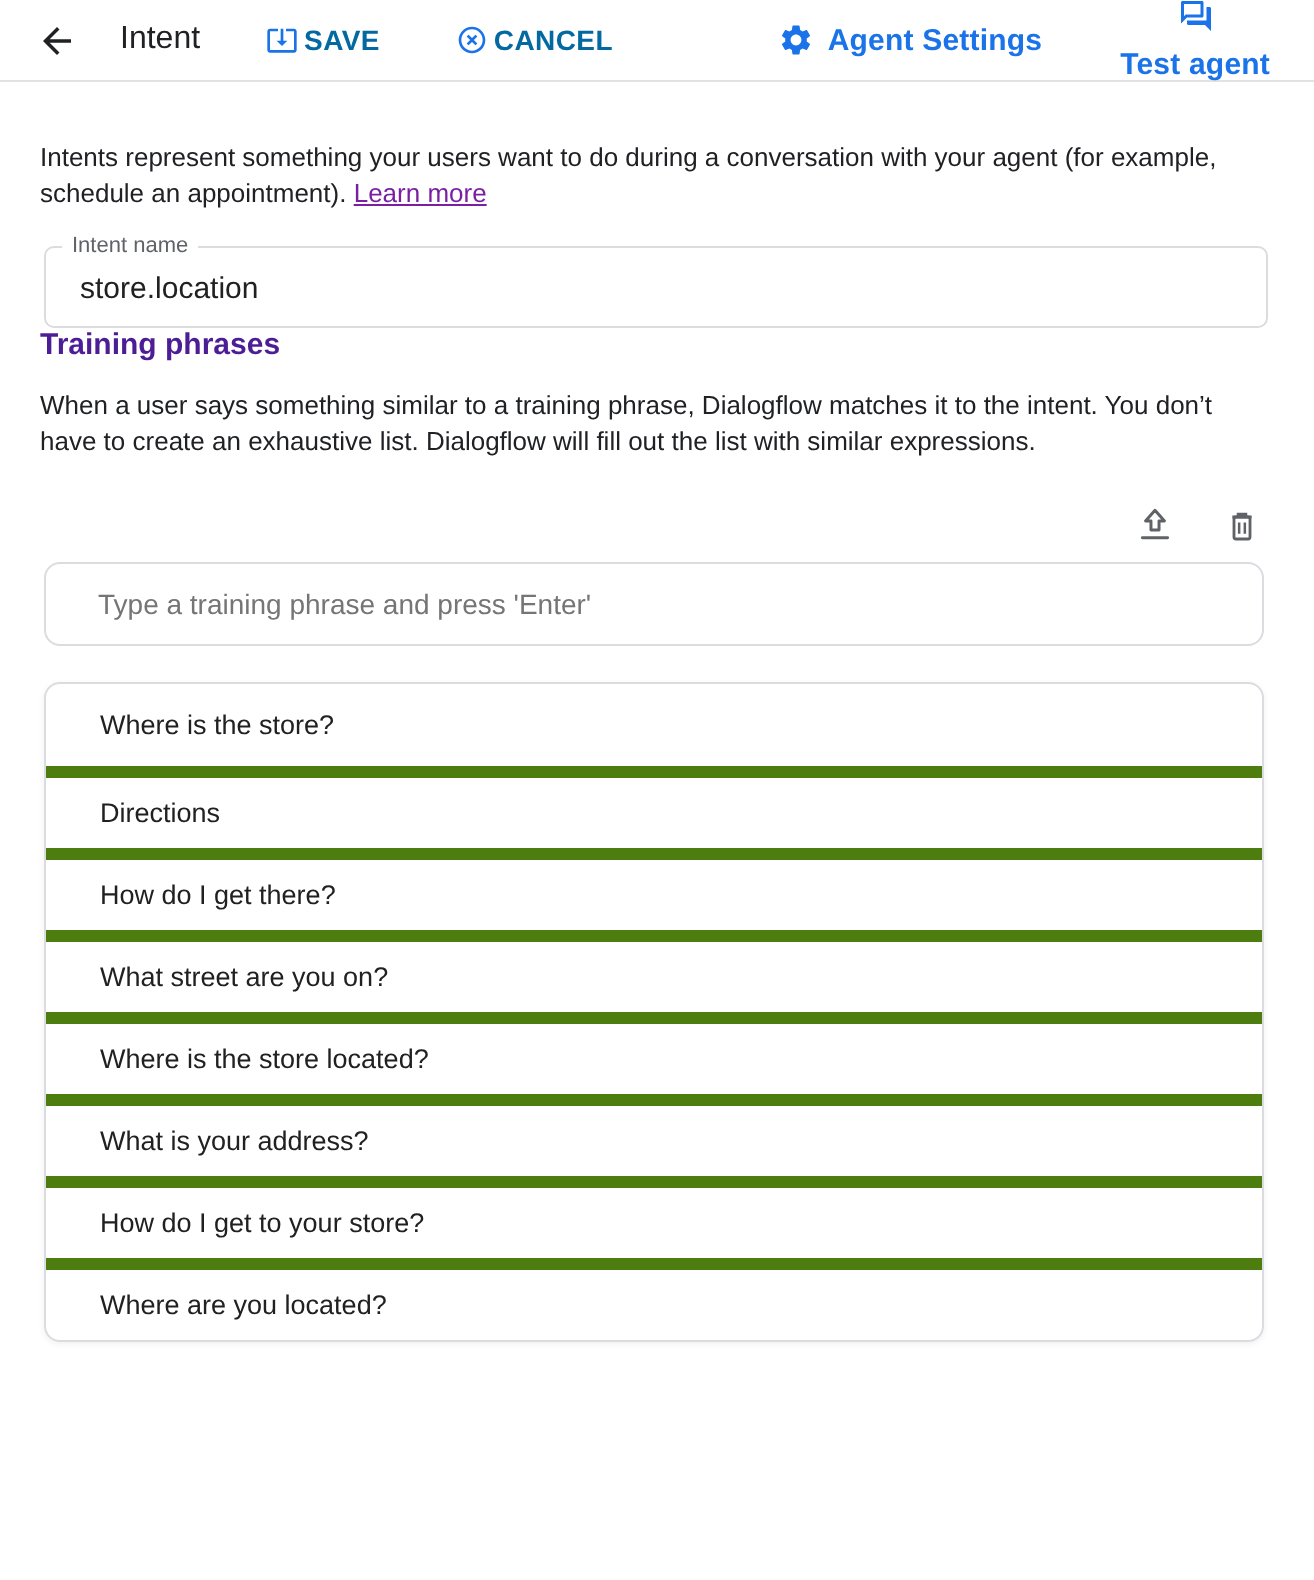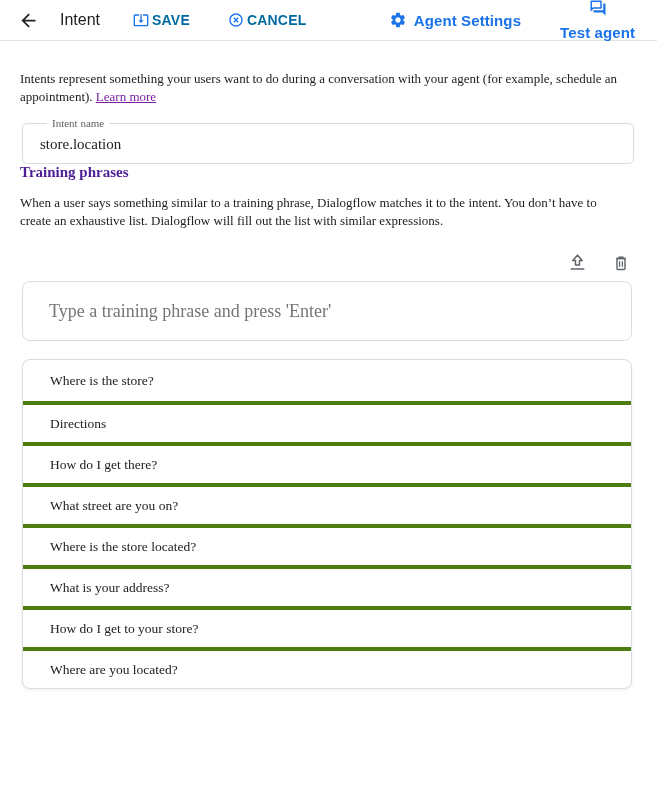--- a/index.html
+++ b/index.html
@@ -30,36 +30,36 @@
   .hdr-btn.cancel { margin-left: 38px; }
   .hdr-spacer { flex: 1; }
   .hdr-action {
     display: flex; align-items: center; gap: 7px;
     color: #1a73e8; font-size: 15px; font-weight: 700; letter-spacing: .1px;
   }
   .hdr-action + .hdr-action { margin-left: 39px; flex-direction: column; }
   .icon { display: inline-flex; flex: none; }
 
   
-  main { padding: 0 23px 0 20px; font-family: Liberation Serif, serif; }
+  main { padding: 0 23px 0 20px; }
   .intro {
     margin-top: 29px;
     font-size: 13px; line-height: 18px; color: #202124;
     max-width: 610px;
   }
   .intro a { color: #7b1fa2; text-decoration: underline; cursor: pointer; }
 
   .textfield {
     position: relative;
     margin: 17px 0 0 2px;
     width: 612px; height: 41px;
     border: 1px solid #dadce0; border-radius: 5px;
   }
   .textfield label {
-    position: absolute; top: -7px; left: 24px;
+    position: absolute; top: -7px; left: 8px;
     background: #fff; padding: 0 5px;
     font-size: 11px; color: #5f6368;
   }
   .textfield input {
     width: 100%; height: 100%;
     border: none; outline: none; background: transparent;
     padding: 2px 16px 0 17px;
     font-size: 15px; color: #212121;
     font-family: inherit;
   }
@@ -75,45 +75,45 @@
 
   .phrase-toolbar {
     display: flex; justify-content: flex-end; align-items: center;
     gap: 23px;
     margin: 22px 3px 0 0;
   }
   .tool-btn { display: flex; align-items: center; }
 
   .phrase-input {
     margin: 8px 0 0 2px;
-    width: 610px; height: 60px;
+    width: 610px; height: 42px;
     border: 1px solid #dadce0; border-radius: 8px;
     padding: 0 14px 0 26px;
-    font-size: 18px; color: #212121;
+    font-size: 14px; color: #212121;
     font-family: inherit; outline: none;
   }
   .phrase-input::placeholder { color: #757575; opacity: 1; }
 
   .phrase-list {
     margin: 18px 0 0 2px;
     width: 610px;
     border: 1px solid #dadce0; border-radius: 8px;
     list-style: none;
     box-shadow: 0 1px 3px rgba(60,64,67,.08);
     overflow: hidden;
     background: #fff;
   }
   .phrase-list li {
     display: flex; align-items: center;
     height: 41px;
     padding-left: 27px;
     font-size: 13.5px; color: #212121;
     cursor: pointer;
   }
-  .phrase-list li + li { border-top: 4px solid #4d7c0f; }
+  .phrase-list li + li { border-top: 6px solid #4d7c0f; }
 </style>
 </head>
 <body>
 
 <header class="topbar">
   <button class="back-btn">
     <span class="icon">
       <svg width="21" height="21" viewBox="0 0 24 24">
           <path fill="#202124" d="M20 11H7.83l5.59-5.59L12 4l-8 8 8 8 1.41-1.41L7.83 13H20v-2z"></path>
         </svg>

